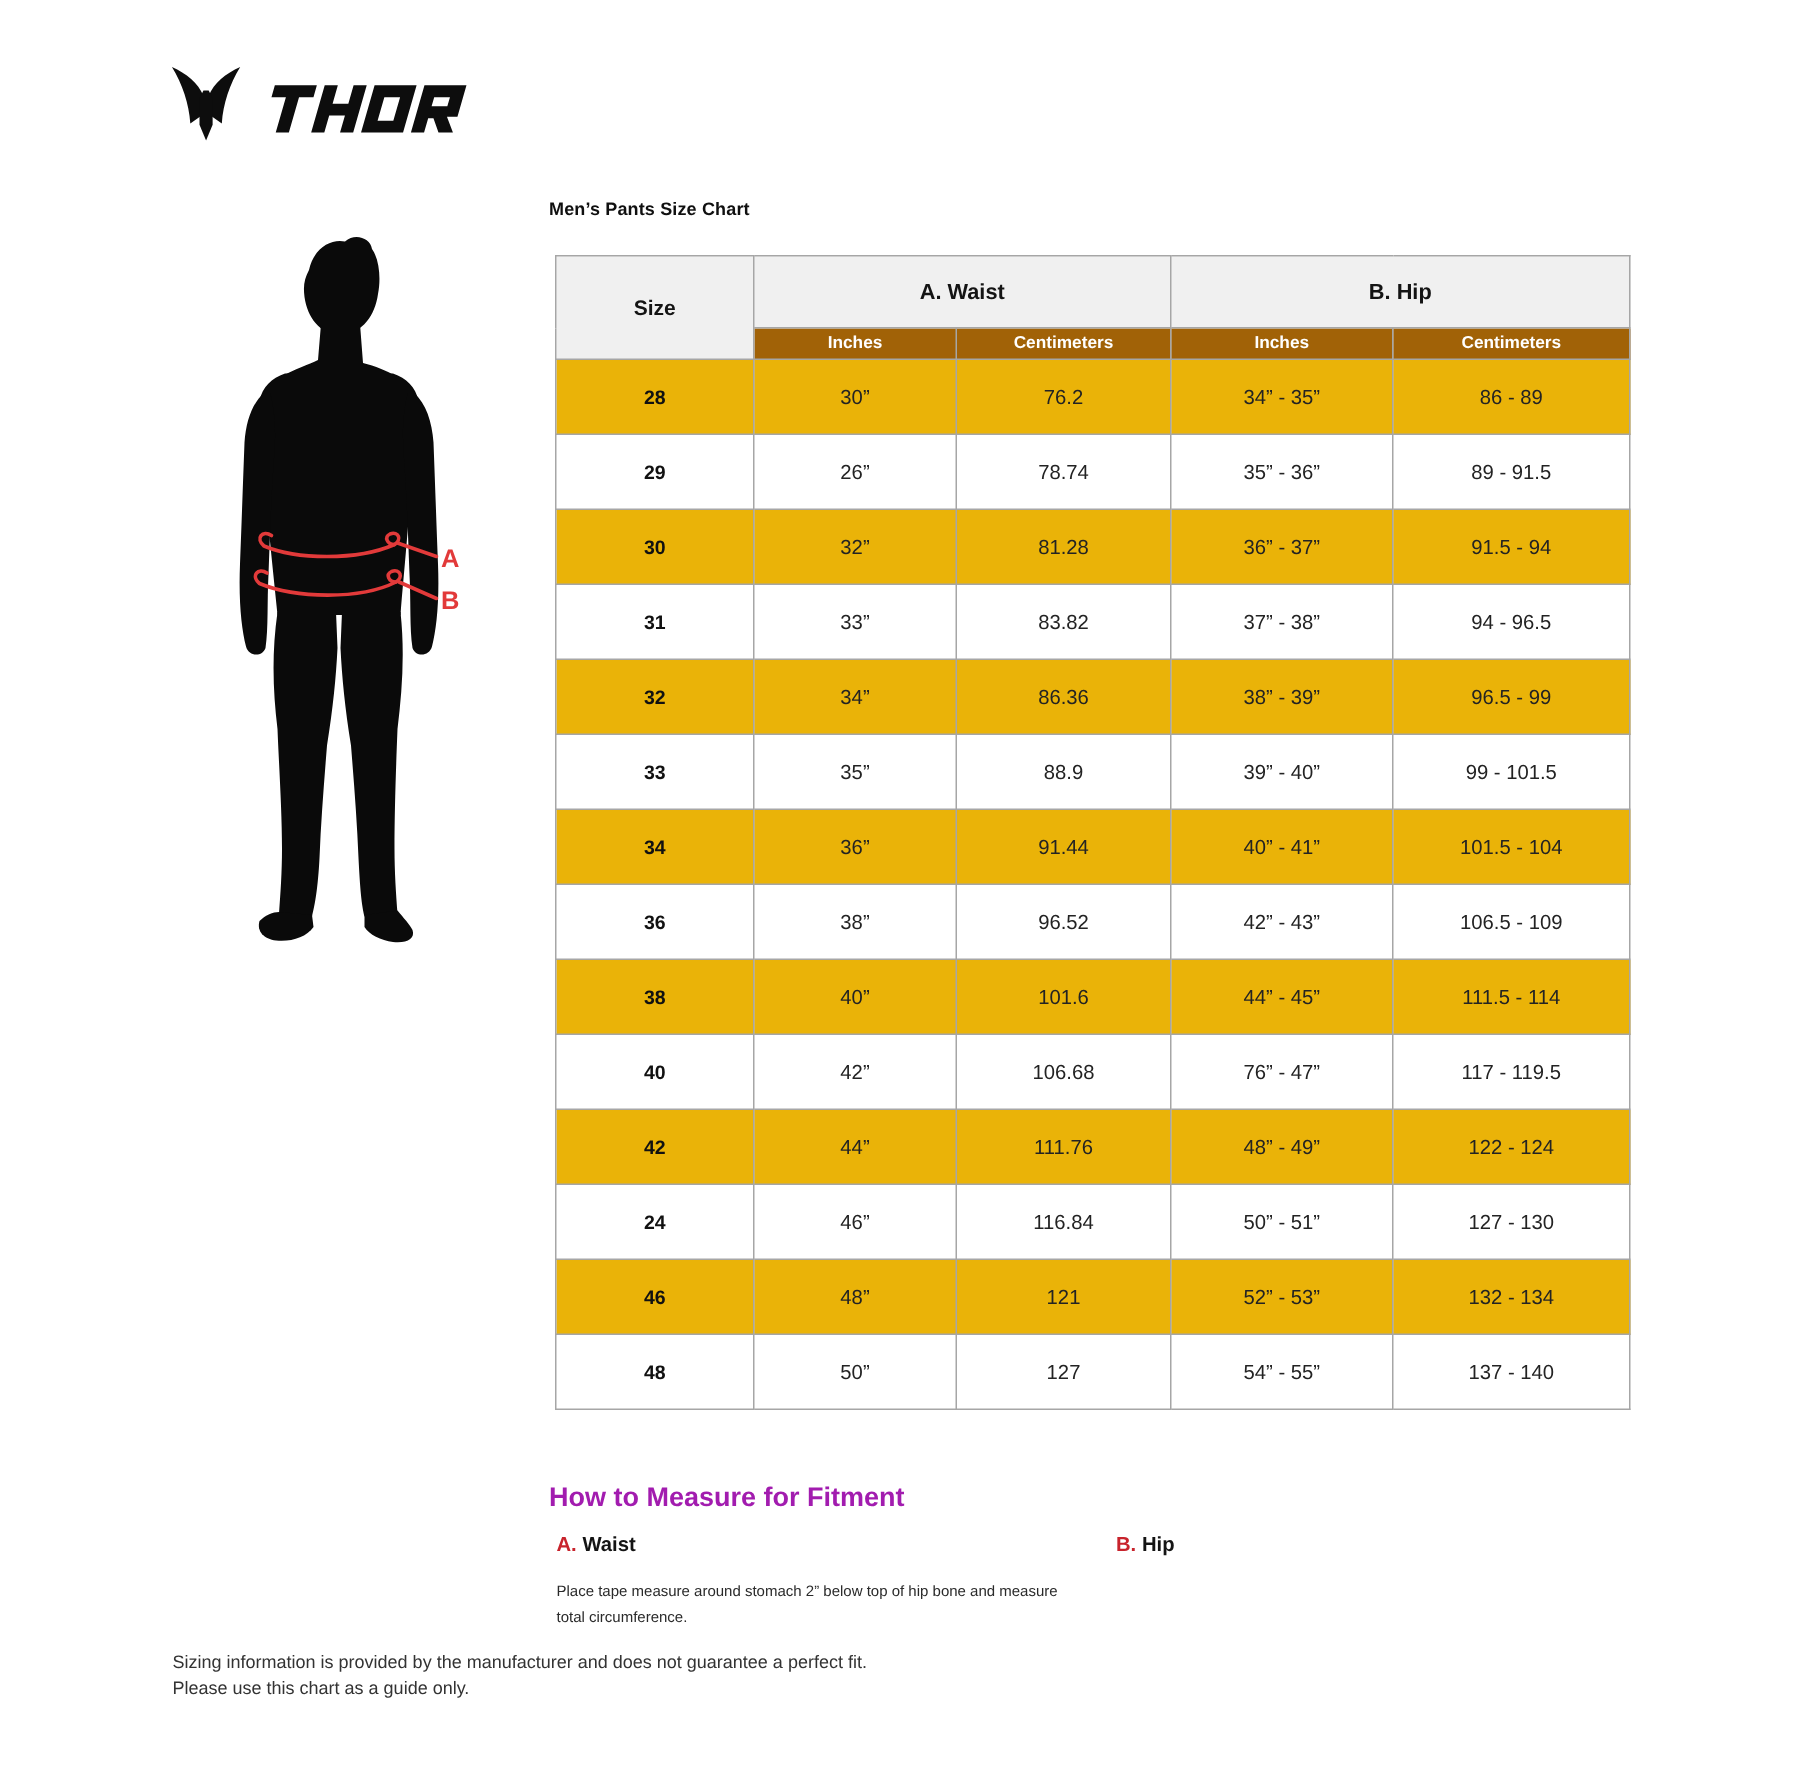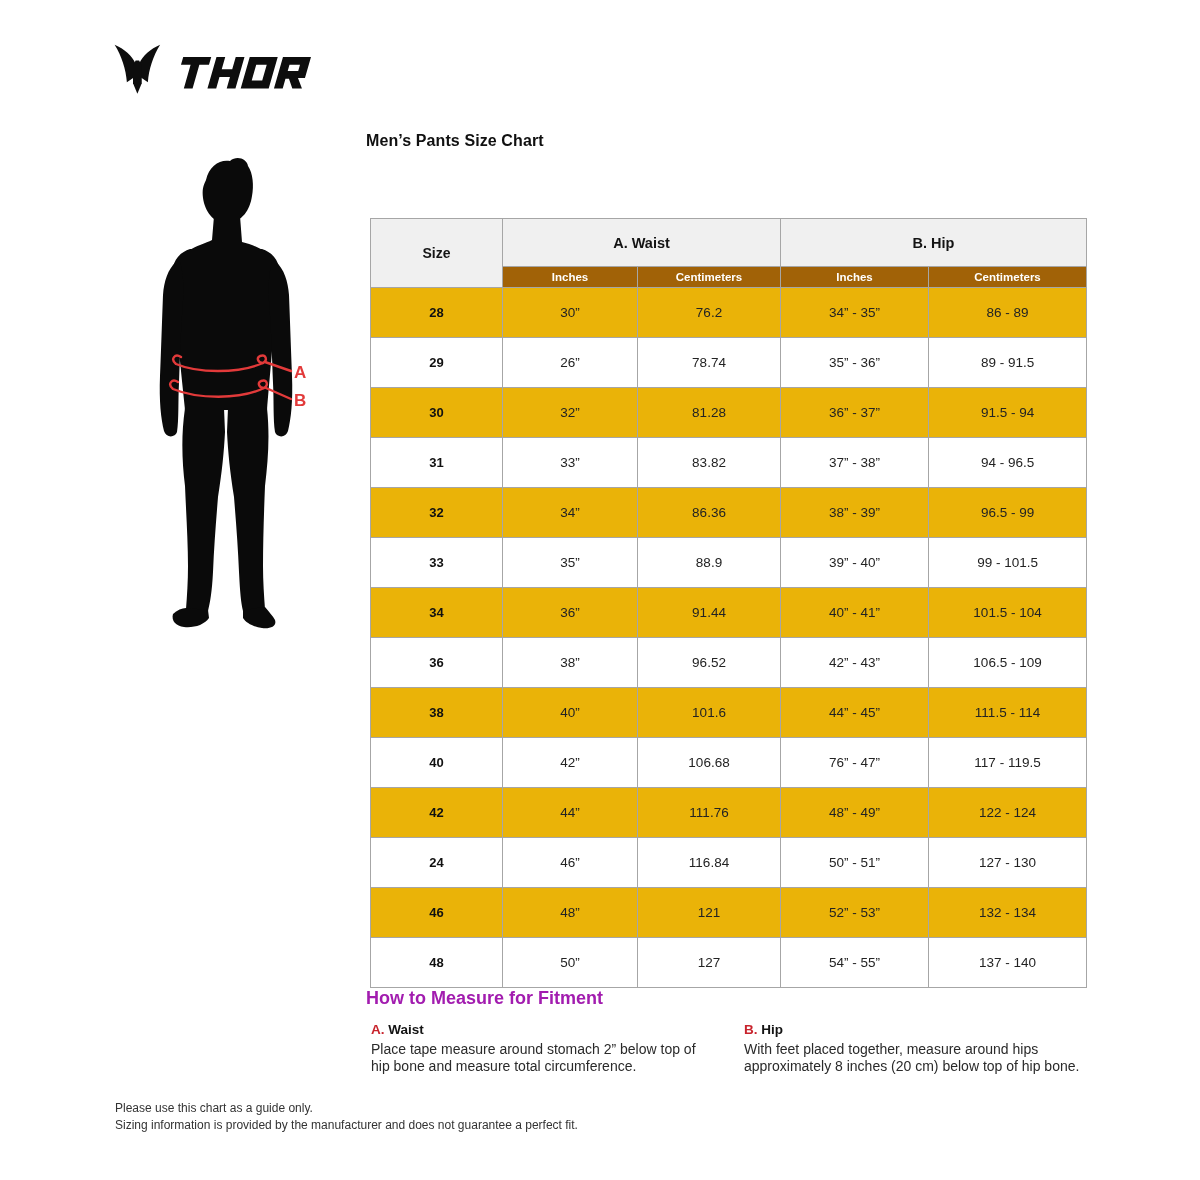--- a/index.html
+++ b/index.html
@@ -14,26 +14,26 @@
 
   
   .logo { position: absolute; left: 112px; top: 42px; }
 
   
   .figure { position: absolute; left: 152px; top: 150px; }
 
   
   .chart-title {
     position: absolute; left: 366px; top: 132px;
-    font-size: 16px; font-weight: bold; color: #101010;
+    font-size: 12px; font-weight: bold; color: #101010;
     letter-spacing: .1px;
   }
 
   
-  .table-wrap { position: absolute; left: 370px; top: 170px; margin-top: 48px; }
+  .table-wrap { position: absolute; left: 370px; top: 170px; }
   table.size-chart {
     border-collapse: collapse; table-layout: fixed; width: 716px;
     font-size: 13.5px;
   }
   table.size-chart th, table.size-chart td {
     border: 1px solid #a6a6a6;
     text-align: center; vertical-align: middle;
     padding: 0;
   }
   th.size-head {
@@ -57,21 +57,21 @@
   .howto-heading {
     position: absolute; left: 366px; top: 988px;
     font-size: 18px; font-weight: bold; color: #a21caf;
   }
   .measure-col { position: absolute; top: 1022px; }
   .measure-col.col-a { left: 371px; width: 345px; }
   .measure-col.col-b { left: 744px; width: 358px; }
   .measure-label { font-size: 13.5px; font-weight: bold; color: #141414; }
   .measure-label .prefix { color: #c8232c; }
   .measure-text {
-    margin-top: 4px; font-size: 14px; line-height: 17px; color: #2a2a2a;
+    margin-top: 16px; font-size: 10px; line-height: 17px; color: #2a2a2a;
   }
 
   
   .disclaimer {
     position: absolute; left: 115px; top: 1100px;
     font-size: 12px; line-height: 17px; color: #333;
   }
 </style>
 </head>
 <body>
@@ -262,19 +262,18 @@
     <span>Waist</span>
   </div>
   <div class="measure-text">Place tape measure around stomach 2” below top of hip bone and measure total circumference.</div>
 </div>
 
 <div class="measure-col col-b">
   <div class="measure-label">
     <span class="prefix">B.</span>
     <span>Hip</span>
   </div>
-  <div class="measure-text">With feet placed together, measure around hips approximately 8 inches (20 cm) below top of hip bone.</div>
 </div>
 
 <div class="disclaimer">
+  <div>Sizing information is provided by the manufacturer and does not guarantee a perfect fit.</div>
   <div>Please use this chart as a guide only.</div>
-  <div>Sizing information is provided by the manufacturer and does not guarantee a perfect fit.</div>
 </div>
 
 </body></html>

